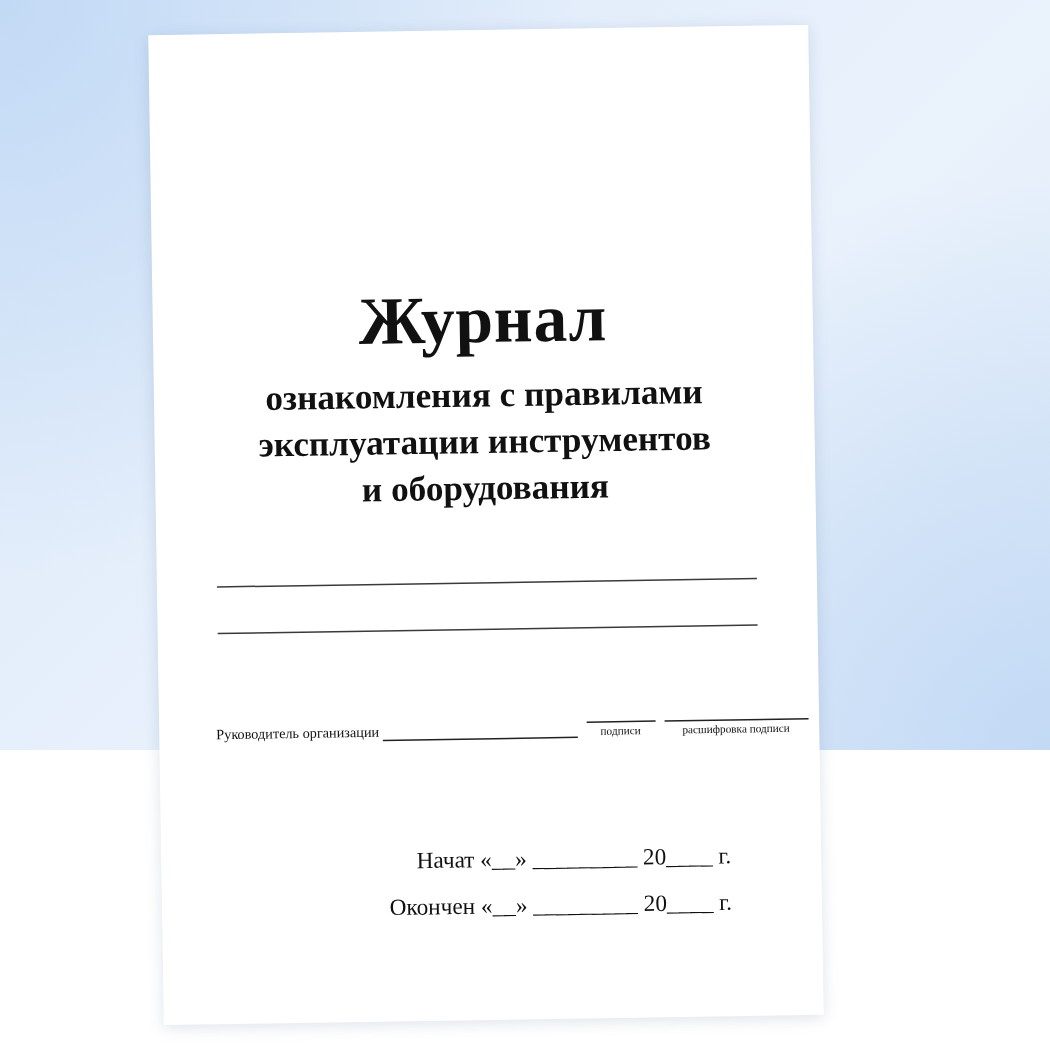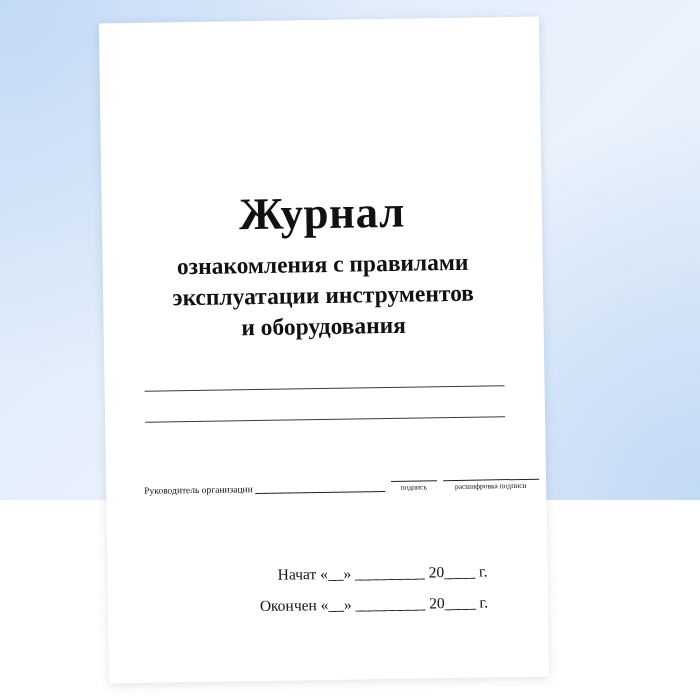--- a/index.html
+++ b/index.html
@@ -149,21 +149,21 @@
       </div>
 
       <div class="rule rule-1"></div>
       <div class="rule rule-2"></div>
 
       <div class="org-row">
         <span class="org-label">Руководитель организации</span>
         <span class="org-line-long"></span>
         <span class="sig-group sig-sign">
           <span class="sig-line"></span>
-          <span class="sig-caption">подпись</span>
+          <span class="sig-caption">подписи</span>
         </span>
         <span class="sig-group sig-decode">
           <span class="sig-line"></span>
           <span class="sig-caption">расшифровка подписи</span>
         </span>
       </div>
 
       <div class="dates">
         <div class="date-line">Начат «__» _________ 20____ г.</div>
         <div class="date-line">Окончен «__» _________ 20____ г.</div>

